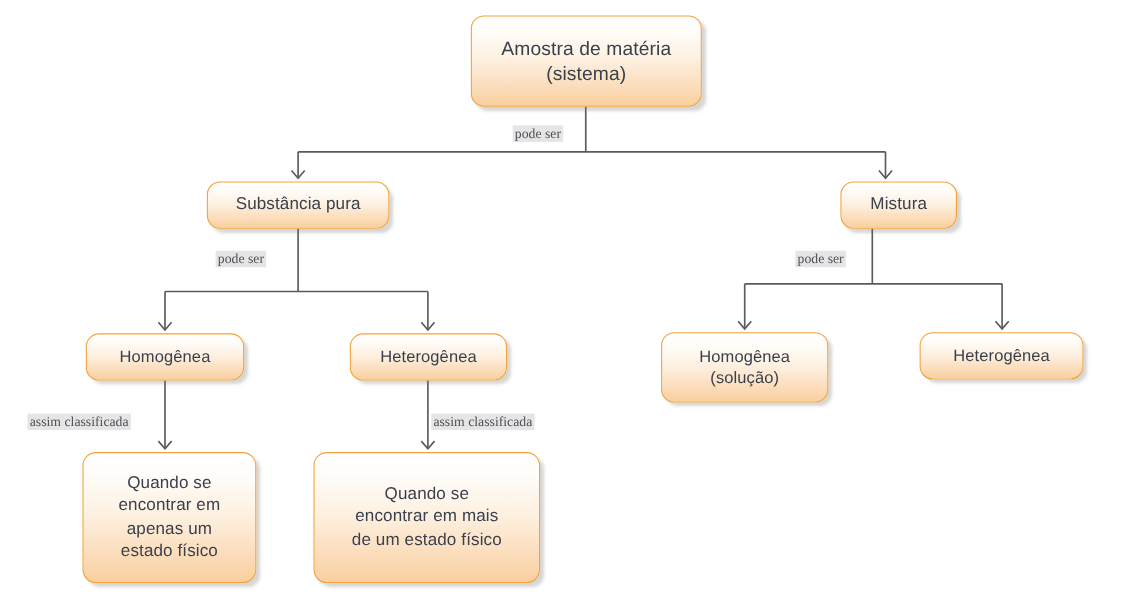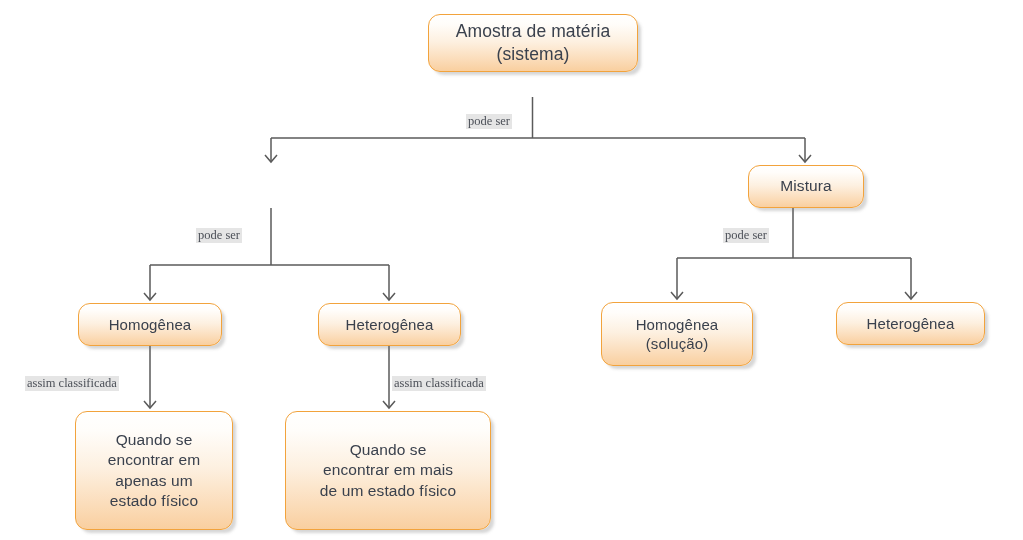--- a/index.html
+++ b/index.html
@@ -49,23 +49,23 @@
     line-height: 1.30;
     z-index: 2;
   }
   .node .label {
     display: block;
     white-space: pre-line;
     padding: 0 6px;
   }
 
   
-  #node-root         { left: 428px; top: 14px;  width: 210px; height: 58px;  font-size: 17.5px; }
+  #node-root         { left: 428px; top: 14px;  width: 210px; height: 83px;  font-size: 17.5px; }
   #node-pure         { left: 188px; top: 165px; width: 166px; height: 43px;  font-size: 15.5px; }
-  #node-mixture      { left: 748px; top: 165px; width: 116px; height: 43px;  font-size: 15.5px; }
+  #node-mixture      { left: 764px; top: 165px; width: 106px; height: 43px;  font-size: 15.5px; }
   #node-pure-homo    { left: 78px;  top: 303px; width: 144px; height: 43px;  font-size: 15px;   }
   #node-pure-hetero  { left: 318px; top: 303px; width: 143px; height: 43px;  font-size: 15px;   }
   #node-mix-homo     { left: 601px; top: 302px; width: 152px; height: 64px;  font-size: 15px;   }
   #node-mix-hetero   { left: 836px; top: 302px; width: 149px; height: 43px;  font-size: 15px;   }
   #node-one-state    { left: 75px;  top: 411px; width: 158px; height: 119px; font-size: 15.5px; }
   #node-more-states  { left: 285px; top: 411px; width: 206px; height: 119px; font-size: 15.5px; }
 
   
   .edge-label {
     position: absolute;
@@ -130,20 +130,23 @@
   <div class="edge-label" id="lbl-pure">pode ser</div>
   <div class="edge-label" id="lbl-mixture">pode ser</div>
   <div class="edge-label" id="lbl-classif-left">assim classificada</div>
   <div class="edge-label" id="lbl-classif-right">assim classificada</div>
 
   <div class="node" id="node-root">
     <span class="label">Amostra de matéria
 (sistema)</span>
   </div>
 
+  <div class="node" id="node-pure">
+    <span class="label">Substância pura</span>
+  </div>
 
   <div class="node" id="node-mixture">
     <span class="label">Mistura</span>
   </div>
 
   <div class="node" id="node-pure-homo">
     <span class="label">Homogênea</span>
   </div>
 
   <div class="node" id="node-pure-hetero">

